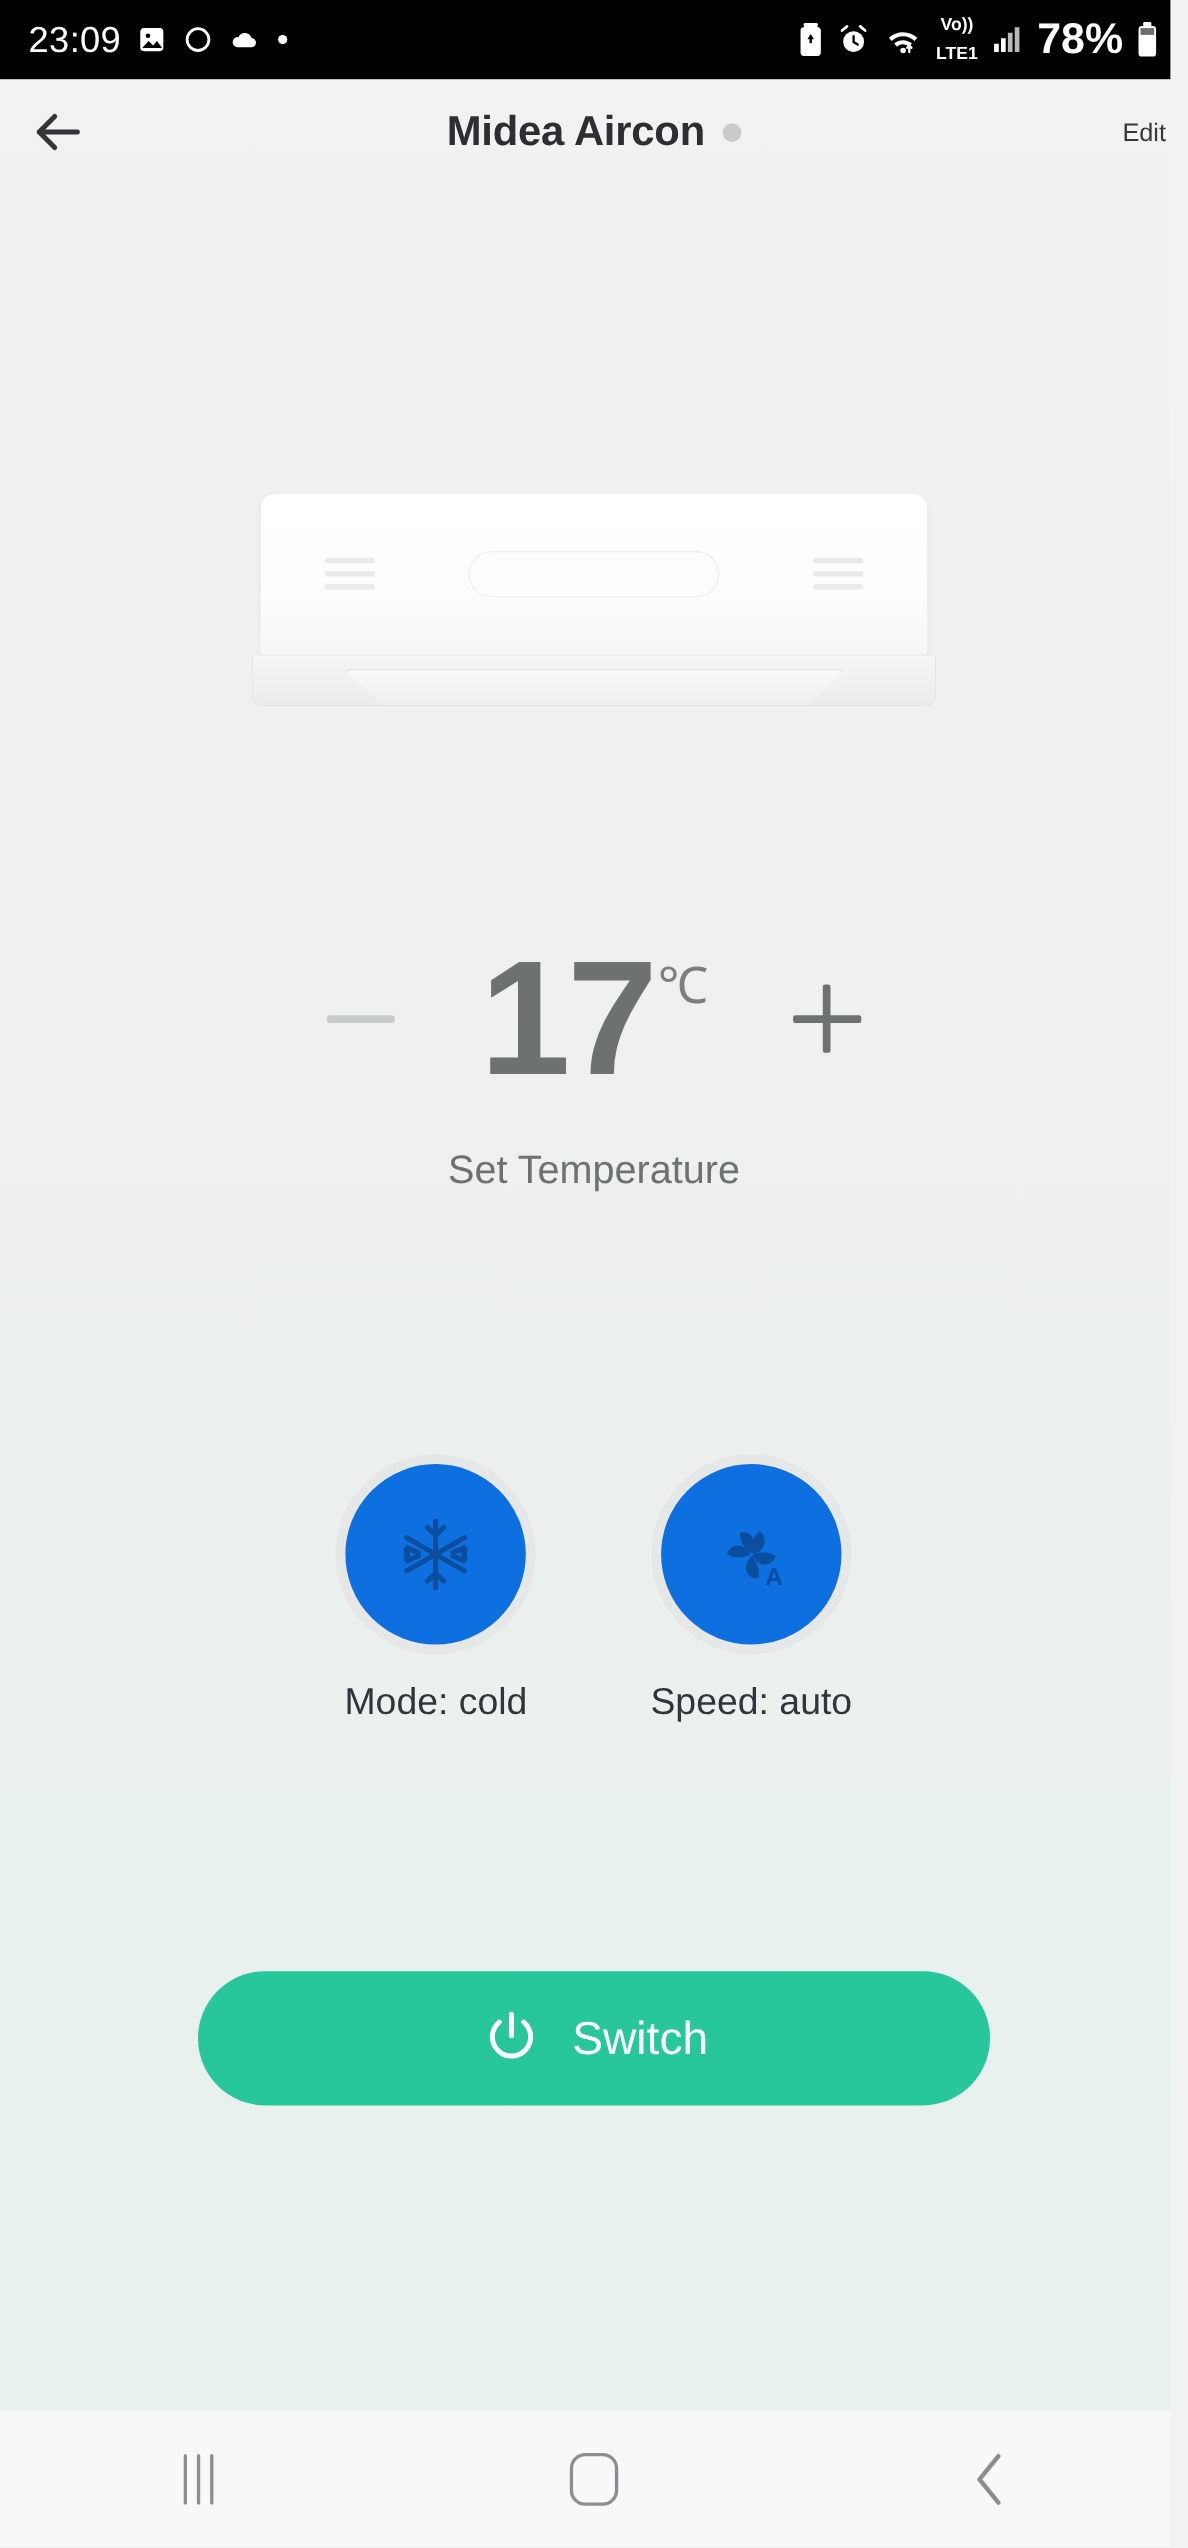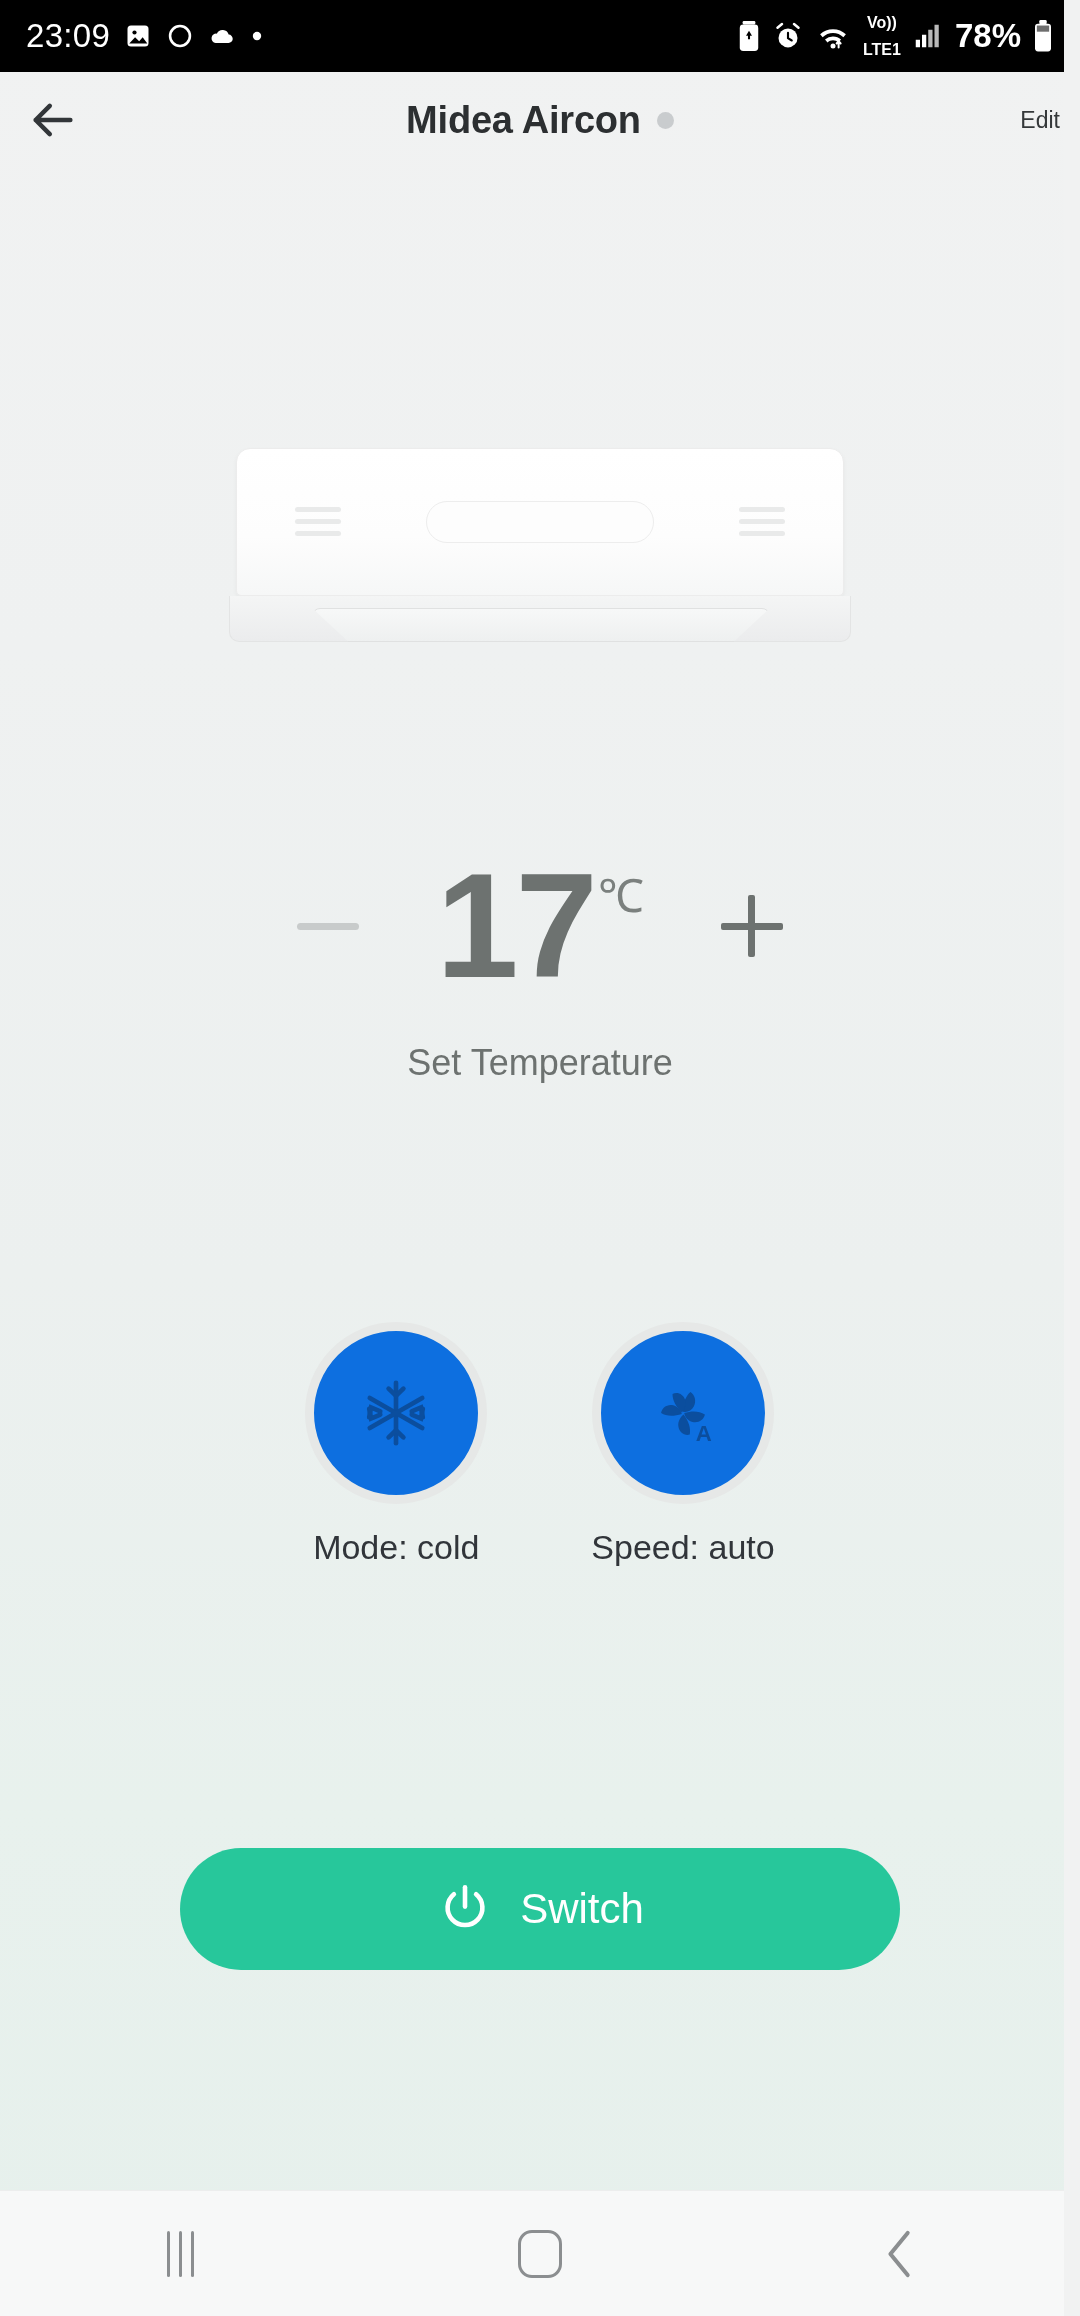--- a/index.html
+++ b/index.html
@@ -19,21 +19,21 @@
   
   .statusbar {
     position:absolute; top:0; left:0; width:1080px; height:72px;
     background:#000; display:flex; align-items:center;
     padding:0 26px;
   }
   .sb-left { display:flex; align-items:center; gap:14px; }
   .sb-time { color:#fff; font-size:33px; font-weight:400; letter-spacing:.3px; }
   .sb-right { margin-left:auto; display:flex; align-items:center; gap:11px; }
   .sb-icon { display:flex; align-items:center; }
-  .sb-batt-pct { color:#fff; font-size:33px; font-weight:700; margin-left:2px; }
+  .sb-batt-pct { color:#fff; font-size:39px; font-weight:700; margin-left:2px; }
   .volte-box { display:flex; flex-direction:column; align-items:center; line-height:1; }
   .volte-top { color:#fff; font-size:16px; font-weight:700; }
   .volte-bot { color:#fff; font-size:16px; font-weight:700; margin-top:11px; }
 
   
   .header {
     position:absolute; top:72px; left:0; width:1080px; height:96px;
     display:flex; align-items:center; padding:0 20px;
   }
   .back-btn { width:66px; height:66px; display:flex; align-items:center; justify-content:center; cursor:pointer; }
@@ -128,21 +128,21 @@
     border:9px solid #e6e8e7;
     display:flex; align-items:center; justify-content:center;
     cursor:pointer;
   }
   .ctrl-label {
     margin-top:24px; font-size:34px; color:#31353a;
   }
 
   
   .switch-btn {
-    position:absolute; top:1848px; left:180px;
+    position:absolute; top:1792px; left:180px;
     width:720px; height:122px; border-radius:61px;
     background:#27c79b;
     display:flex; align-items:center; justify-content:center; gap:26px;
     cursor:pointer;
   }
   .switch-label { color:#fff; font-size:42px; font-weight:400; }
 
   
   .navbar {
     position:absolute; bottom:0; left:0; width:1080px; height:126px;

